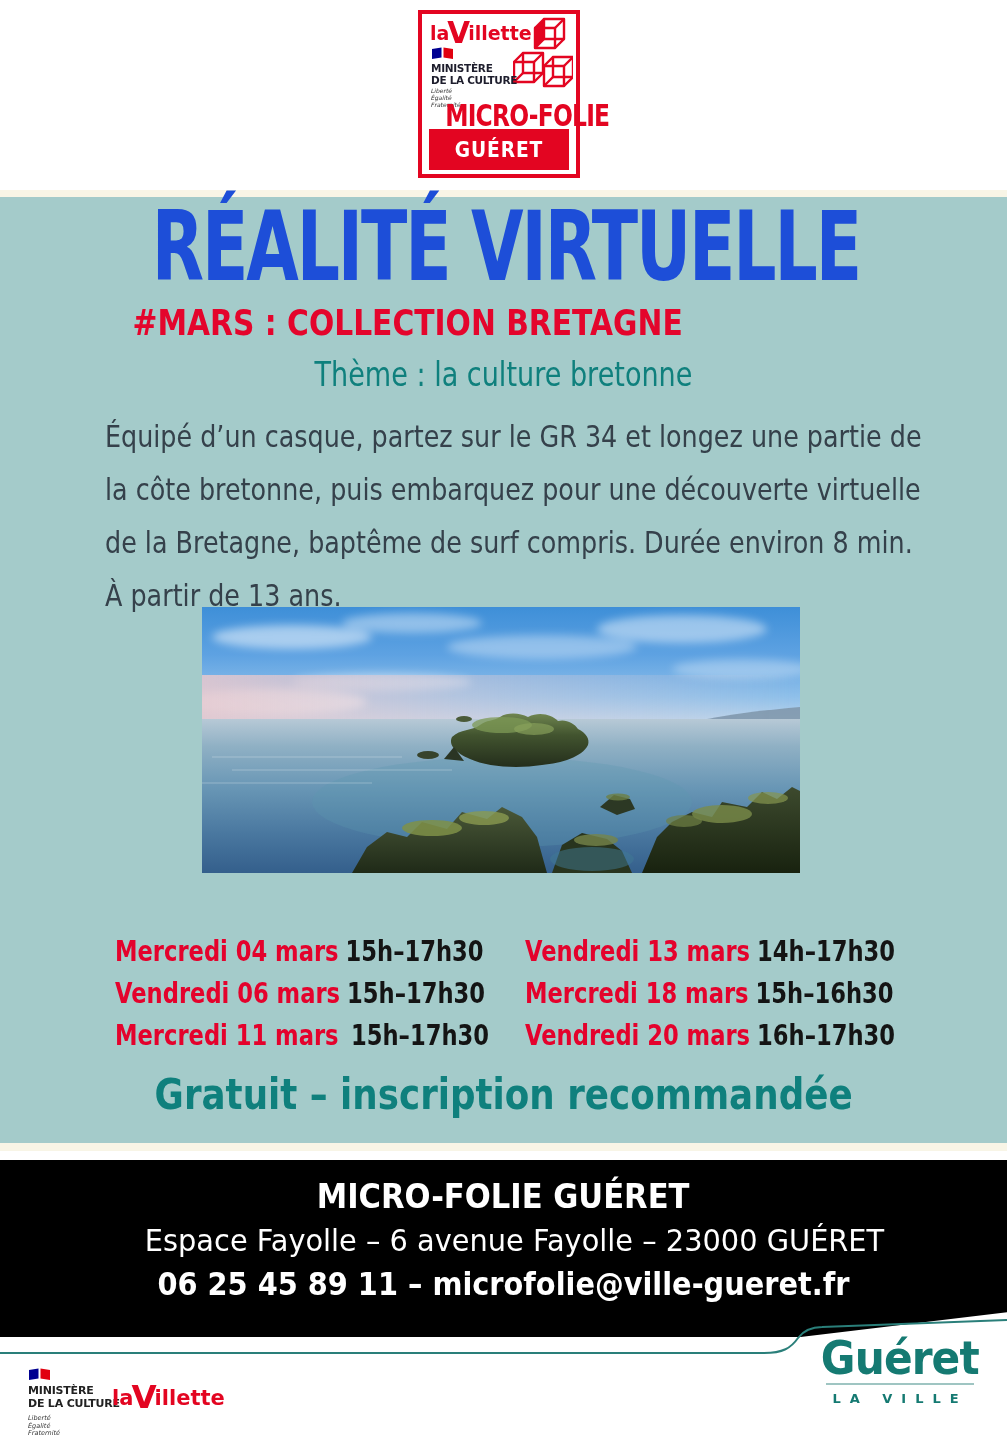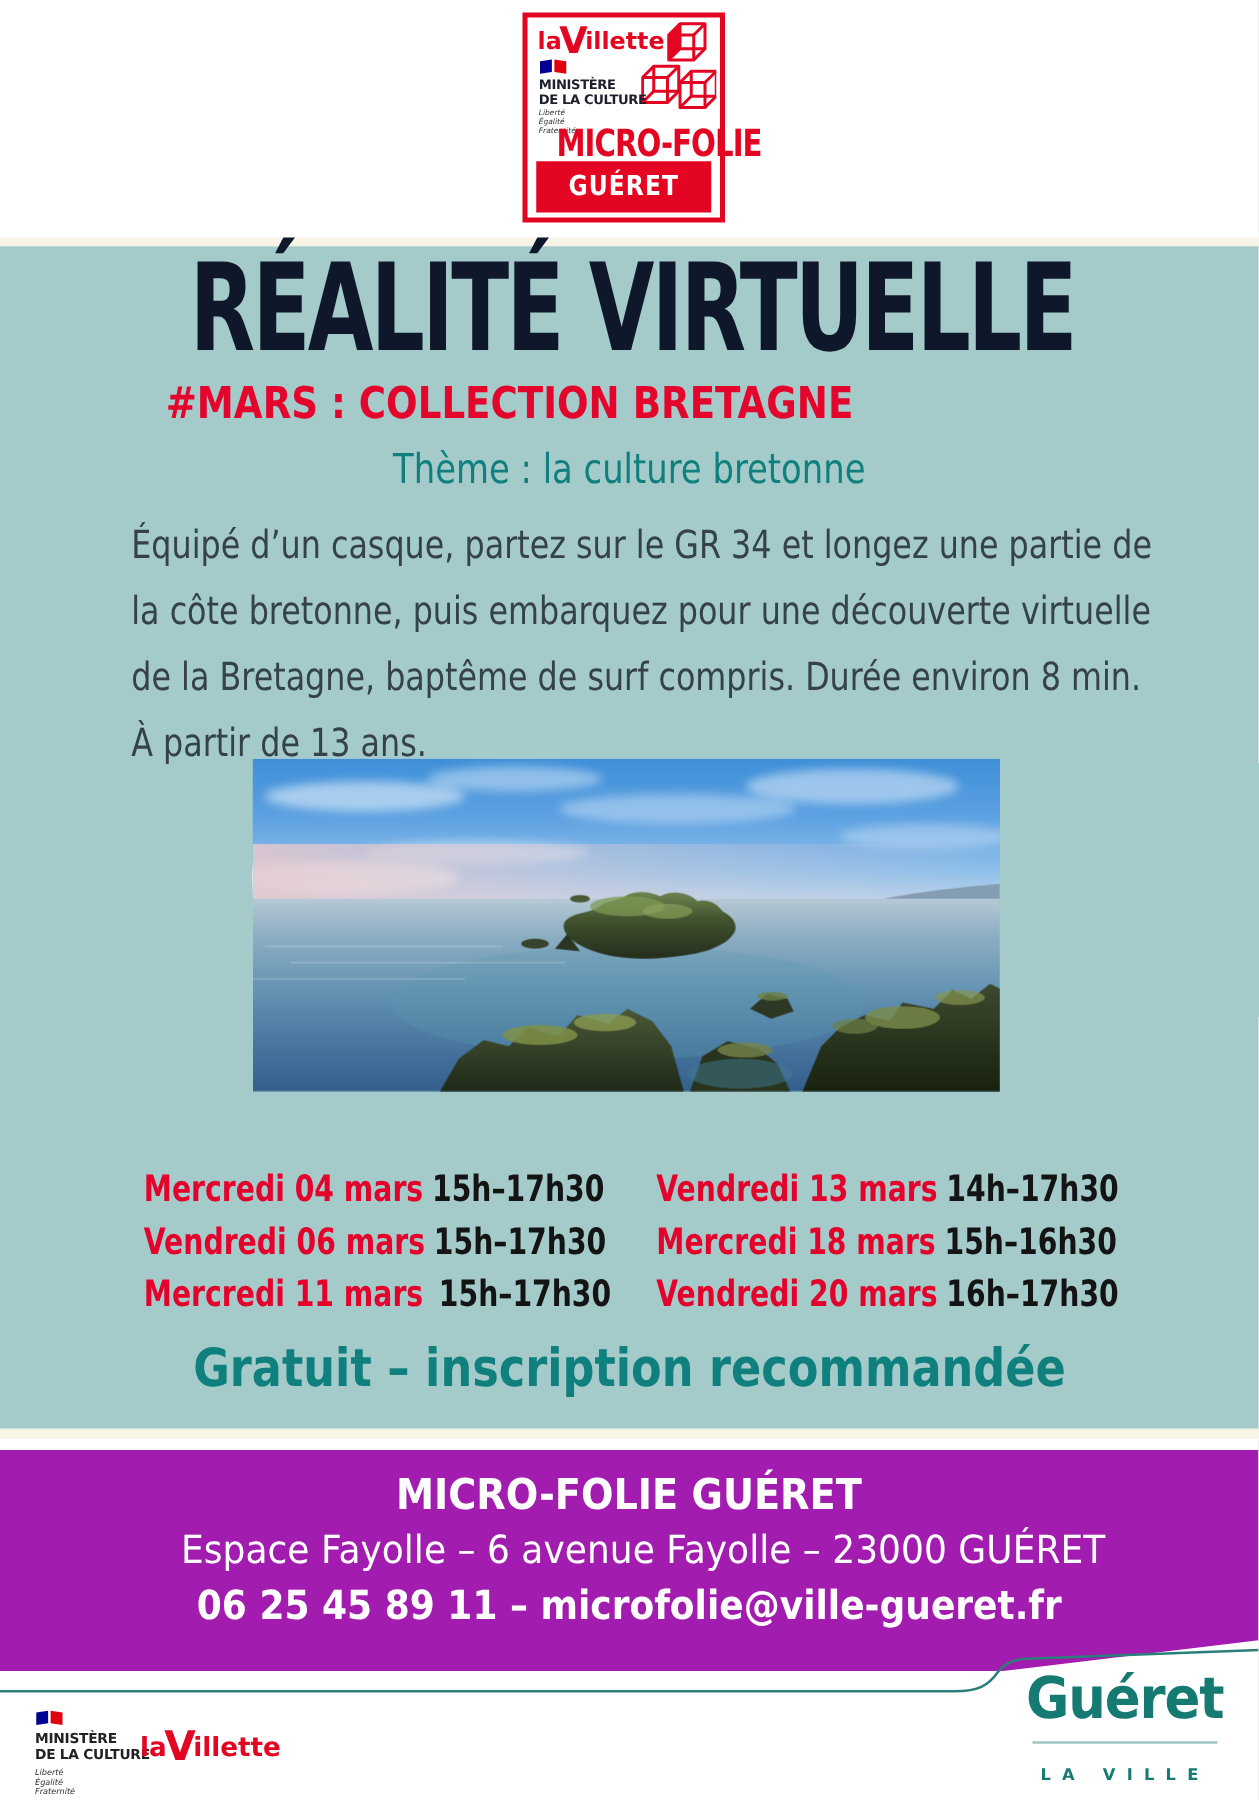--- a/index.html
+++ b/index.html
@@ -19,25 +19,25 @@
   .lb-brand{position:absolute;left:0;top:84px;width:154px;text-align:left;color:#e30521;font-weight:bold;}
   .lb-brand-inner{display:inline-block;font-size:30px;letter-spacing:-1px;transform:scaleX(.78);white-space:nowrap;}
   .lb-city{position:absolute;left:7px;top:115px;width:140px;height:41px;background:#e30521;
            display:flex;align-items:center;justify-content:center;}
   .lb-city-inner{display:inline-block;color:#fff;font-weight:bold;font-size:22px;letter-spacing:1px;transform:scaleX(.85);}
 
   
   .cream-band-1{position:absolute;left:0;top:190px;width:1007px;height:7px;background:#f8f5e6;}
   .teal-bg{position:absolute;left:0;top:197px;width:1007px;height:946px;background:#a4cbca;}
   .cream-band-2{position:absolute;left:0;top:1143px;width:1007px;height:8px;background:#f8f5e6;}
-  .red-band{position:absolute;left:0;top:1160px;width:1007px;height:177px;background:#a21caf;
+  .red-band{position:absolute;left:0;top:1160px;width:1007px;height:177px;background:#000000;
             clip-path:polygon(0 0,100% 0,100% 86%,79.5% 100%,0 100%);}
 
   
-  .title{position:absolute;left:0;top:200px;width:1007px;text-align:center;color:#0f172a;font-weight:bold;}
+  .title{position:absolute;left:0;top:200px;width:1007px;text-align:center;color:#1d4ed8;font-weight:bold;}
   .title-inner{display:inline-block;font-size:97px;line-height:94px;letter-spacing:-3px;
                transform:scaleX(.70);white-space:nowrap;}
   .subtitle{position:absolute;left:0;top:303px;width:816px;text-align:center;color:#e4052c;font-weight:bold;}
   .subtitle-inner{display:inline-block;font-size:35px;transform:scaleX(.85);white-space:nowrap;}
   .theme{position:absolute;left:0;top:355px;width:1007px;text-align:center;color:#0f807d;font-weight:normal;}
   .theme-inner{display:inline-block;font-size:33px;transform:scaleX(.82);white-space:nowrap;}
   .desc{position:absolute;left:105px;top:410px;color:#35414b;}
   .desc-line{font-size:31px;line-height:53px;transform:scaleX(.82);transform-origin:0 50%;white-space:nowrap;}
 
   .photo{position:absolute;left:202px;top:607px;width:598px;height:266px;}
@@ -59,21 +59,21 @@
   .f-title .in{display:inline-block;font-size:34px;transform:scaleX(.9);white-space:nowrap;}
   .f-addr{top:62px;padding-left:11px;}
   .f-addr .in{display:inline-block;font-size:31px;transform:scaleX(.93);white-space:nowrap;}
   .f-phone{top:105px;font-weight:bold;}
   .f-phone .in{display:inline-block;font-size:32px;transform:scaleX(.9);white-space:nowrap;}
 
   
   .divider-svg{position:absolute;left:0;top:1290px;width:1007px;height:150px;}
   .gueret-badge{position:absolute;left:800px;top:1334px;width:200px;text-align:center;color:#157a72;}
   .g-name{display:inline-block;font-size:46px;font-weight:bold;letter-spacing:-1px;transform:scaleX(.92);line-height:48px;}
-  .g-sub{display:inline-block;margin-top:11px;padding:18px 6px 0 6px;border-top:2px solid #9fc5c2;
+  .g-sub{display:inline-block;margin-top:1px;padding:6px 6px 0 6px;border-top:2px solid #9fc5c2;
          font-size:13px;letter-spacing:9px;font-weight:bold;color:#157a72;white-space:nowrap;}
   .min-block{position:absolute;left:28px;top:1368px;}
   .min-flag{width:24px;height:13px;display:block;}
   .min-lines{font-size:11px;font-weight:bold;color:#222;line-height:13px;margin-top:3px;letter-spacing:-.2px;}
   .min-motto{font-size:6.5px;font-style:italic;color:#333;line-height:7.5px;margin-top:5px;}
   .lv-bottom{position:absolute;left:112px;top:1386px;font-size:21px;font-weight:bold;color:#e30521;white-space:nowrap;}
 </style>
 </head>
 <body>
 

